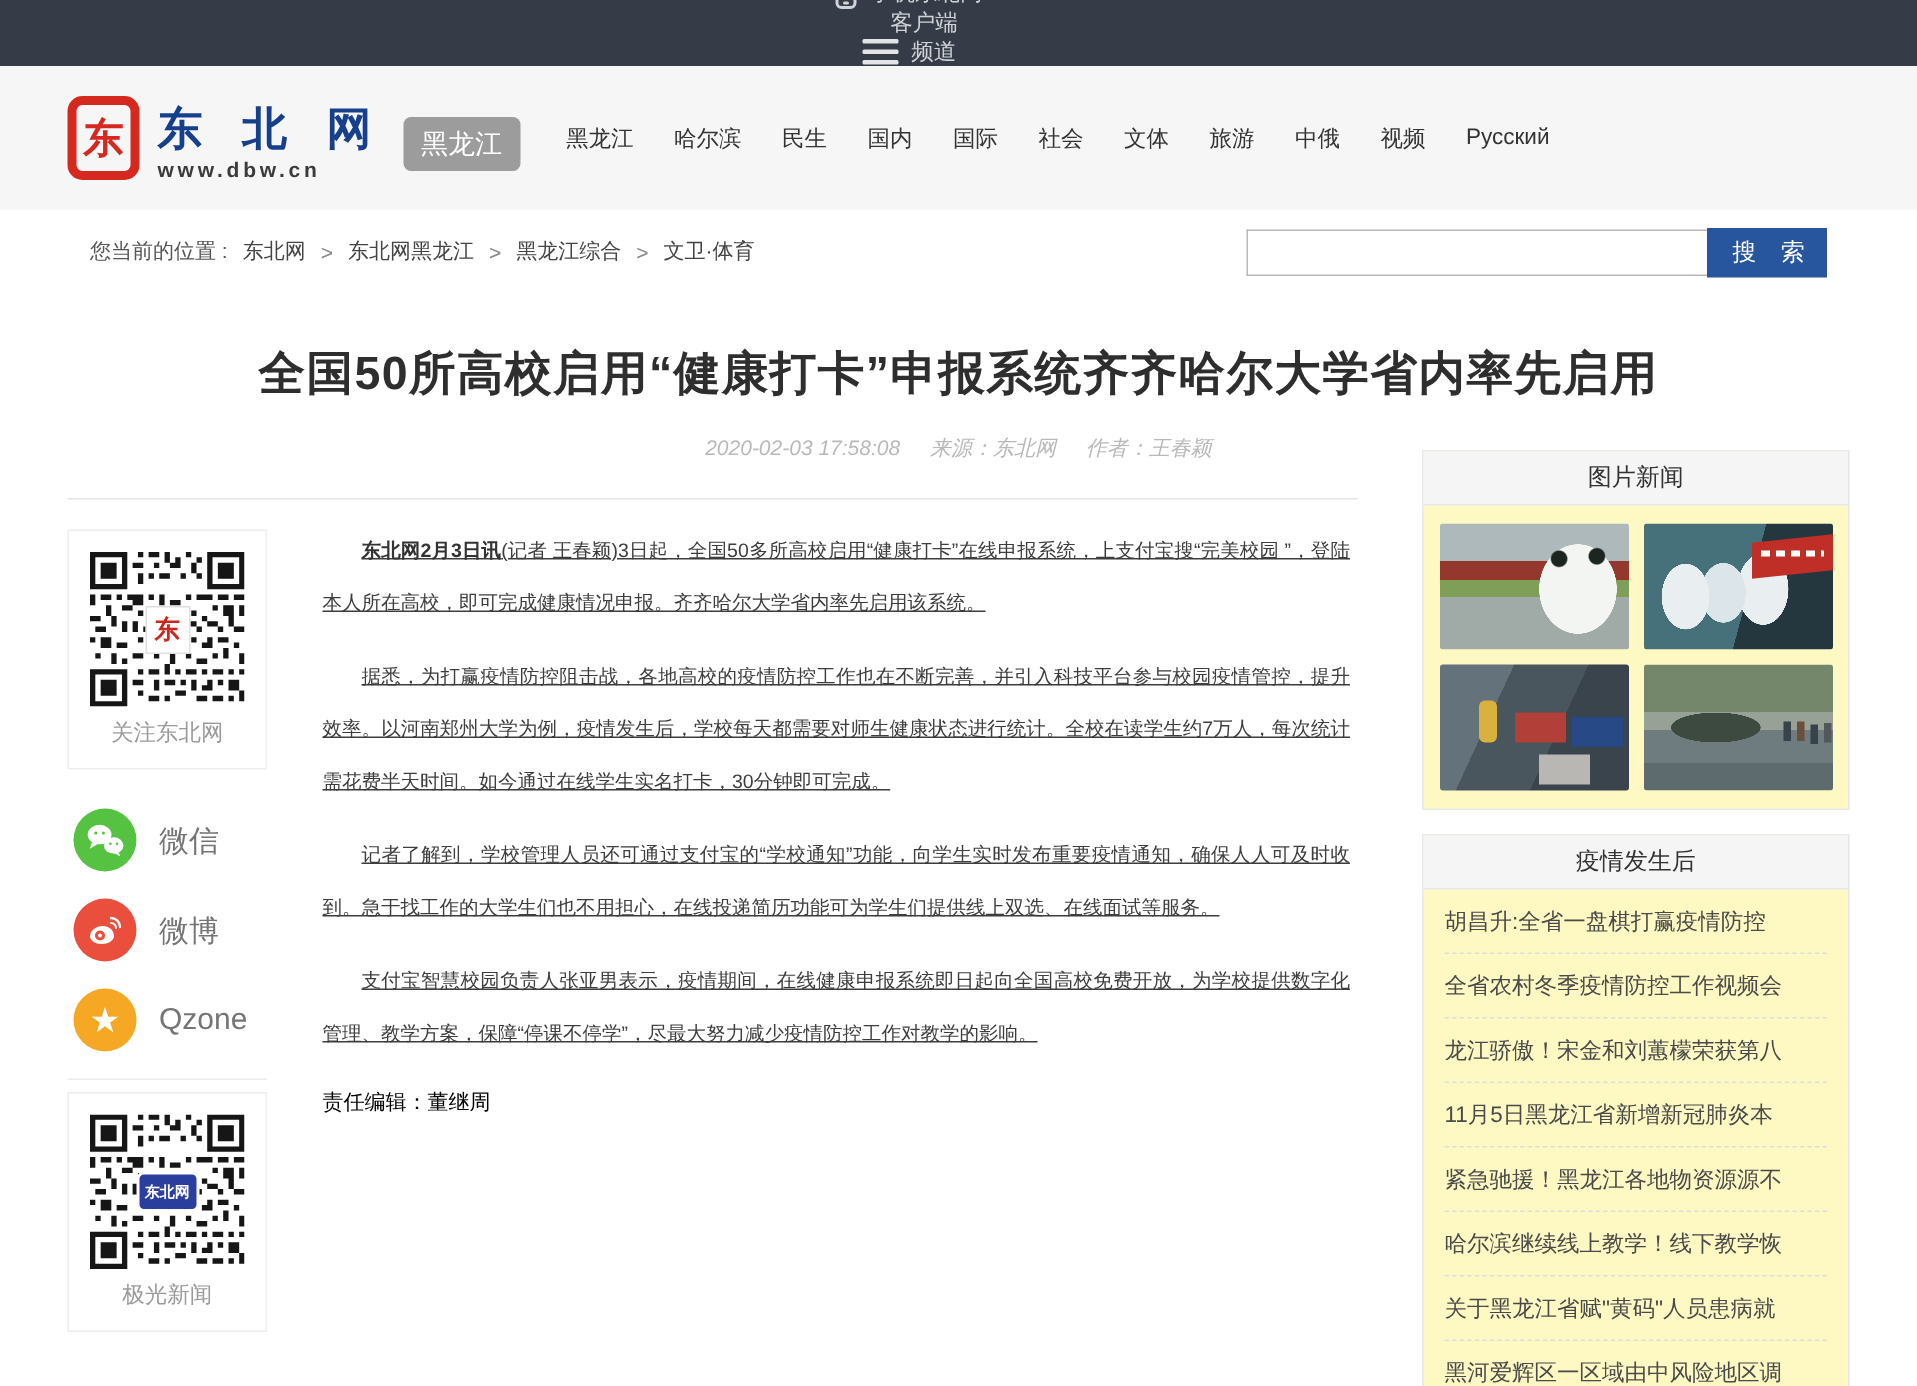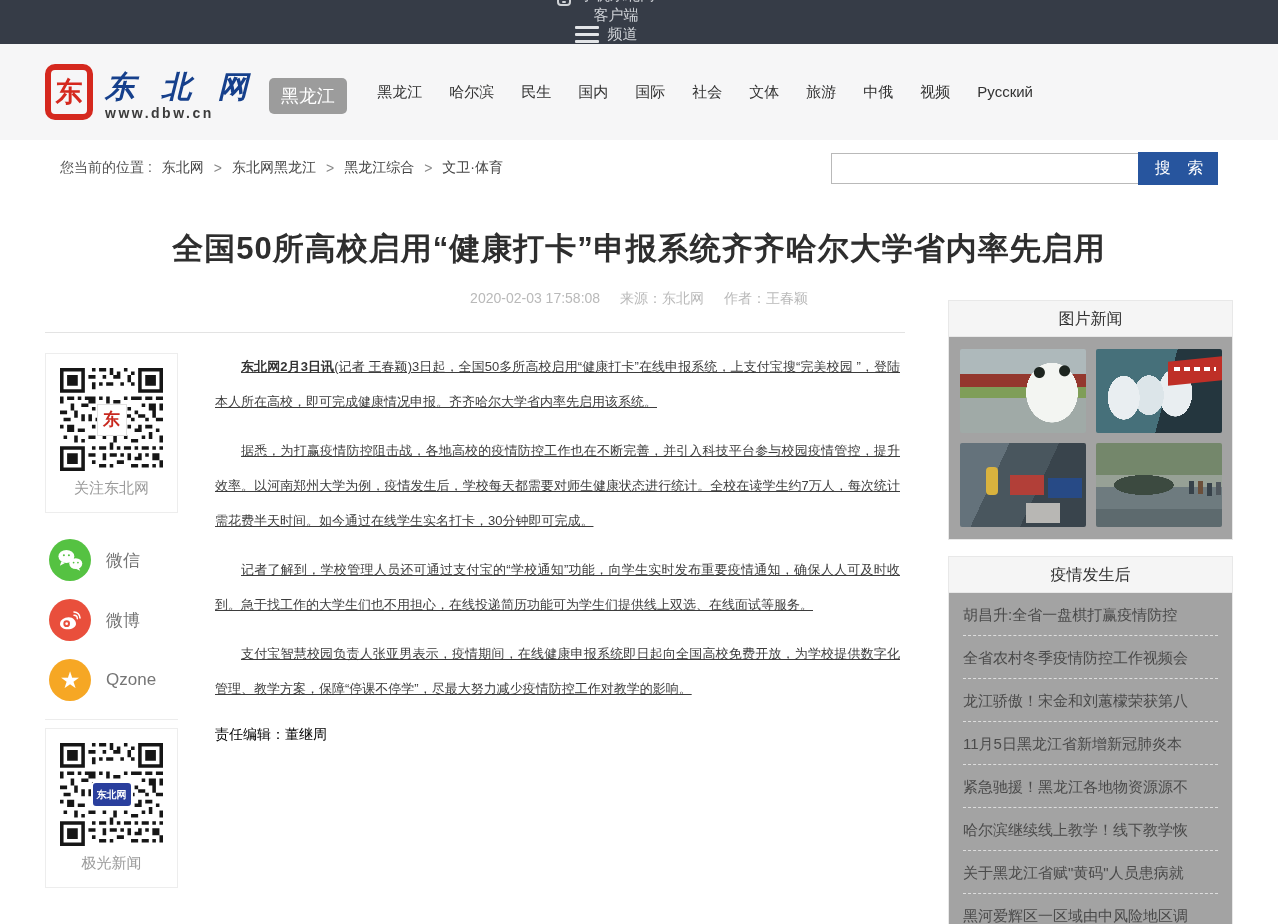--- a/index.html
+++ b/index.html
@@ -17,21 +17,21 @@
     width:4px; height:2px; background:#cfd2d6; border-radius:1px; }
   .burger { display:inline-flex; flex-direction:column; gap:4px; }
   .burger i { width:24px; height:3px; background:#e2e4e7; border-radius:1px; }
 
   
   .header { height:96px; background:#f6f6f7; display:flex; align-items:center; padding:0 45px; }
   .logo { display:flex; align-items:flex-end; gap:12px; cursor:pointer; }
   .logo-mark { width:48px; height:56px; border:6px solid #d5281e; border-radius:10px;
     display:flex; align-items:center; justify-content:center; color:#d5281e; font-weight:bold; font-size:27px; }
   .logo-text { display:flex; flex-direction:column; line-height:1; }
-  .logo-cn { color:#16408c; font-weight:bold; font-size:30px; letter-spacing:9px;font-style:italic; }
+  .logo-cn { color:#16408c; font-weight:bold; font-size:30px; letter-spacing:9px; }
   .logo-url { color:#3b3b3b; font-weight:bold; font-size:14px; letter-spacing:2.5px; margin-top:4px; }
   .region-badge { background:#9c9c9c; color:#fff; font-size:18px; padding:6px 12px;
     border-radius:5px; margin-bottom:6px; }
   .nav { margin-left:auto; margin-right:200px; display:flex; gap:27px; font-size:15px; color:#333; }
   .nav span { cursor:pointer; white-space:nowrap; }
 
   
   .crumb-row { height:56px; display:flex; align-items:center; padding:0 60px; background:#fff; }
   .crumb { font-size:14px; color:#555; display:flex; align-items:center; gap:10px; }
   .crumb .lnk { cursor:pointer; color:#444; }
@@ -39,21 +39,21 @@
   .search-box { margin-left:auto; margin-right:0; display:flex; align-items:center; }
   .search-input { width:307px; height:31px; border:1px solid #b9b9b9; border-right:none;
     outline:none; padding:0 8px; font-size:14px; }
   .search-btn { width:80px; height:33px; background:#27559e; color:#fff; border:none;
     font-size:16px; letter-spacing:6px; cursor:pointer; padding-left:8px; }
 
   
   .art-title { text-align:center; font-size:31px; font-weight:bold; color:#2e2e2e;
     margin-top:32px; letter-spacing:1px; }
   .content-wrap { position:relative; padding:0 45px; }
-  .meta { text-align:center; color:#b9b9b9; font-size:14px; margin-top:20px; }
+  .meta { text-align:center; color:#b9b9b9; font-size:14px; margin-top:20px;font-style:italic; }
   .meta span { margin:0 8px; }
   .head-divider { width:860px; height:1px; background:#e3e3e3; margin-top:24px; }
 
   
   .cols { display:flex; margin-top:2px; }
   .left-rail { width:133px; flex:none; padding-top:18px; }
   .qr-card { background:#fff; border:1px solid #ededed; padding-bottom:8px; }
   .qr-wrap { position:relative; width:103px; height:103px; margin:14px auto 8px; }
   .qr-wrap svg { width:100%; height:100%; display:block; }
   .qr-badge { position:absolute; inset:0; margin:auto; width:30px; height:32px; background:#fff;
@@ -61,32 +61,32 @@
     color:#c8281e; font-weight:bold; font-size:17px; }
   .qr-badge.blue { width:42px; height:27px; background:#2a3f9d; color:#fff; font-size:10px;
     border:2px solid #fff; border-radius:5px; letter-spacing:0; }
   .qr-caption { text-align:center; color:#9a9a9a; font-size:15px; padding-bottom:6px; }
   .social { margin:26px 0 10px 4px; }
   .social-row { display:flex; align-items:center; gap:15px; margin-bottom:18px; cursor:pointer; }
   .icon-circle { width:42px; height:42px; border-radius:50%; flex:none;
     display:flex; align-items:center; justify-content:center; }
   .wechat-bg { background:#55c242; } .weibo-bg { background:#e94f3c; }
   .qzone-bg { background:#f6a724; color:#fff; font-size:23px; }
-  .social-label { font-size:17px; color:#757575; }
+  .social-label { font-size:20px; color:#757575; }
   .rail-divider { height:1px; background:#ececec; margin:2px 0 8px; }
 
   .article { width:685px; margin-left:37px; padding-top:14px; }
   .article p { font-size:13px; line-height:35px; color:#3d3d3d; text-indent:2em;
     margin-bottom:14px; text-align:justify;text-decoration:underline; }
   .article p b { font-weight:bold; color:#333; }
   .editor-line { text-align:left; color:#000000; font-size:14px; margin-top:20px; padding-right:4px; }
 
   
   .right-rail { position:absolute; top:0; right:45px; width:285px; }
-  .side-box { border:1px solid #e8e8e8; background:#a3a3a3; margin-top:10px; }
+  .side-box { border:1px solid #e8e8e8; background:#fef9c3; margin-top:10px; }
   .side-box-header { height:36px; line-height:36px; background:#f5f5f5; text-align:center;
     font-size:16px; color:#333; border-bottom:1px solid #e8e8e8; cursor:default; }
   .photo-grid { display:grid; grid-template-columns:repeat(2,126px); gap:10px; padding:12px 10px; justify-content:center; }
   .thumb { width:126px; height:84px; border-radius:2px; position:relative; overflow:hidden; cursor:pointer; }
   .t-panda { background:
     radial-gradient(circle at 63% 28%, #1d2520 0 5px, transparent 6px),
     radial-gradient(circle at 83% 26%, #1d2520 0 5px, transparent 6px),
     radial-gradient(ellipse 26px 30px at 73% 52%, #f3f5f2 0 99%, transparent 100%),
     linear-gradient(180deg,#aeb9bb 0 30%,#94382e 30% 45%,#7f9e58 45% 58%,#a0aaa7 58% 100%); }
   .t-medics { background:

